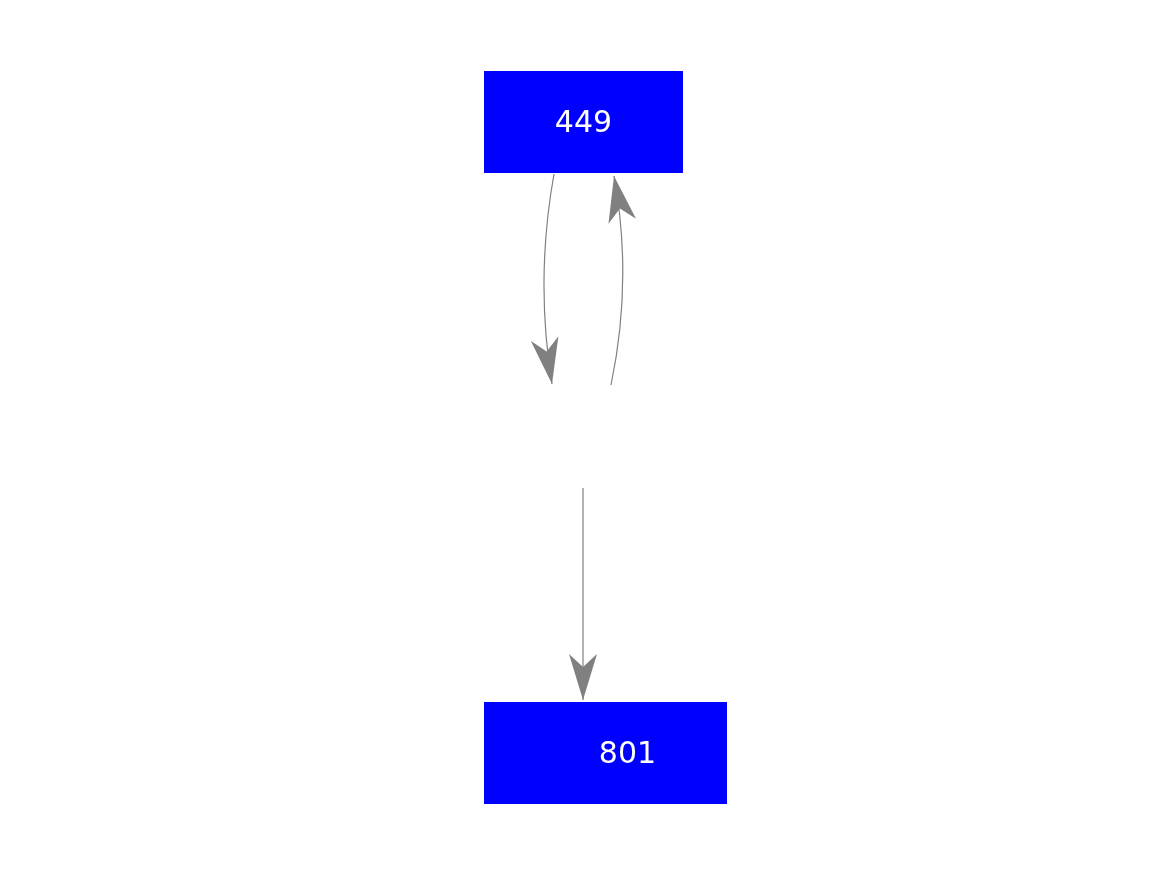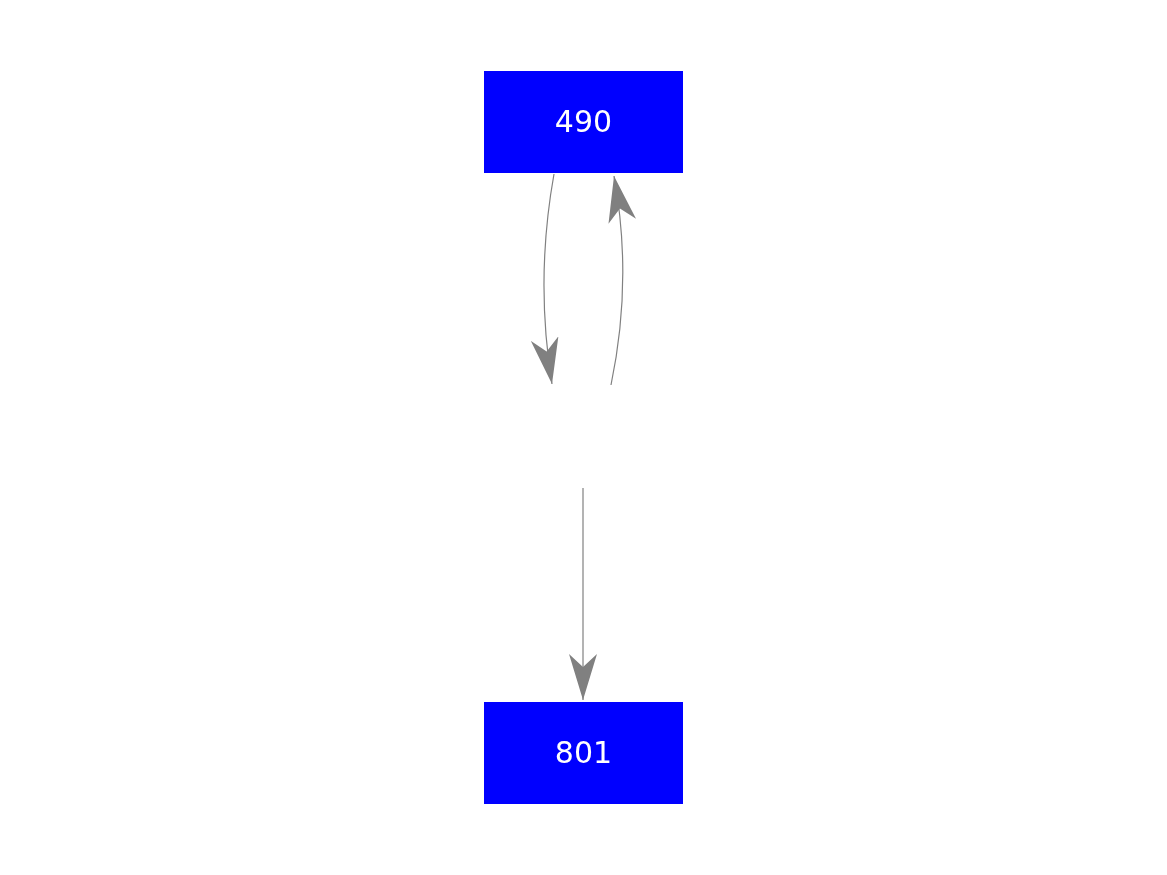--- a/index.html
+++ b/index.html
@@ -39,21 +39,21 @@
     justify-content: center;
   }
   .node-label {
     font-size: 30px;
     line-height: 1;
     color: #ffffff; 
     user-select: none;
   }
   #node-793  { left: 484px; top: 71px;  width: 199px; height: 102px; }
   #node-1003 { left: 460px; top: 385px; width: 246px; height: 103px; }
-  #node-801  { left: 484px; top: 702px; width: 199px; height: 102px; }
+  #node-801  { left: 484px; top: 702px; width: 199px; height: 102px; padding-left: 44px; }
 </style>
 </head>
 <body>
 
 <div class="canvas">
 
   <svg class="edge-layer" viewBox="0 0 1167 875" xmlns="http://www.w3.org/2000/svg">
     <defs>
       <marker id="arrow-vee" viewBox="0 0 48 28" markerUnits="userSpaceOnUse" markerWidth="48" markerHeight="28" refX="46" refY="14" orient="auto">
         <path class="arrowhead" d="M 46 14 L 0 0 L 13 14 L 0 28 Z" fill="#808080"></path>
@@ -61,21 +61,21 @@
     </defs>
 
     <path class="edge" d="M 554 174 Q 535 280 552 384" marker-end="url(#arrow-vee)" stroke="#808080"></path>
 
     <path class="edge" d="M 611 385 Q 633 280 614 176" marker-end="url(#arrow-vee)" stroke="#808080"></path>
 
     <path class="edge" d="M 583 488 L 583 700" marker-end="url(#arrow-vee)" stroke="#808080"></path>
   </svg>
 
   <div class="node" id="node-793" style="background: rgb(0, 0, 255);">
-    <span class="node-label" style="color: rgb(255, 255, 255);">490</span>
+    <span class="node-label" style="color: rgb(255, 255, 255);">449</span>
   </div>
 
 
   <div class="node" id="node-801" style="background: rgb(0, 0, 255);">
     <span class="node-label" style="color: rgb(255, 255, 255);">801</span>
   </div>
 
 </div>
 
 </body></html>

